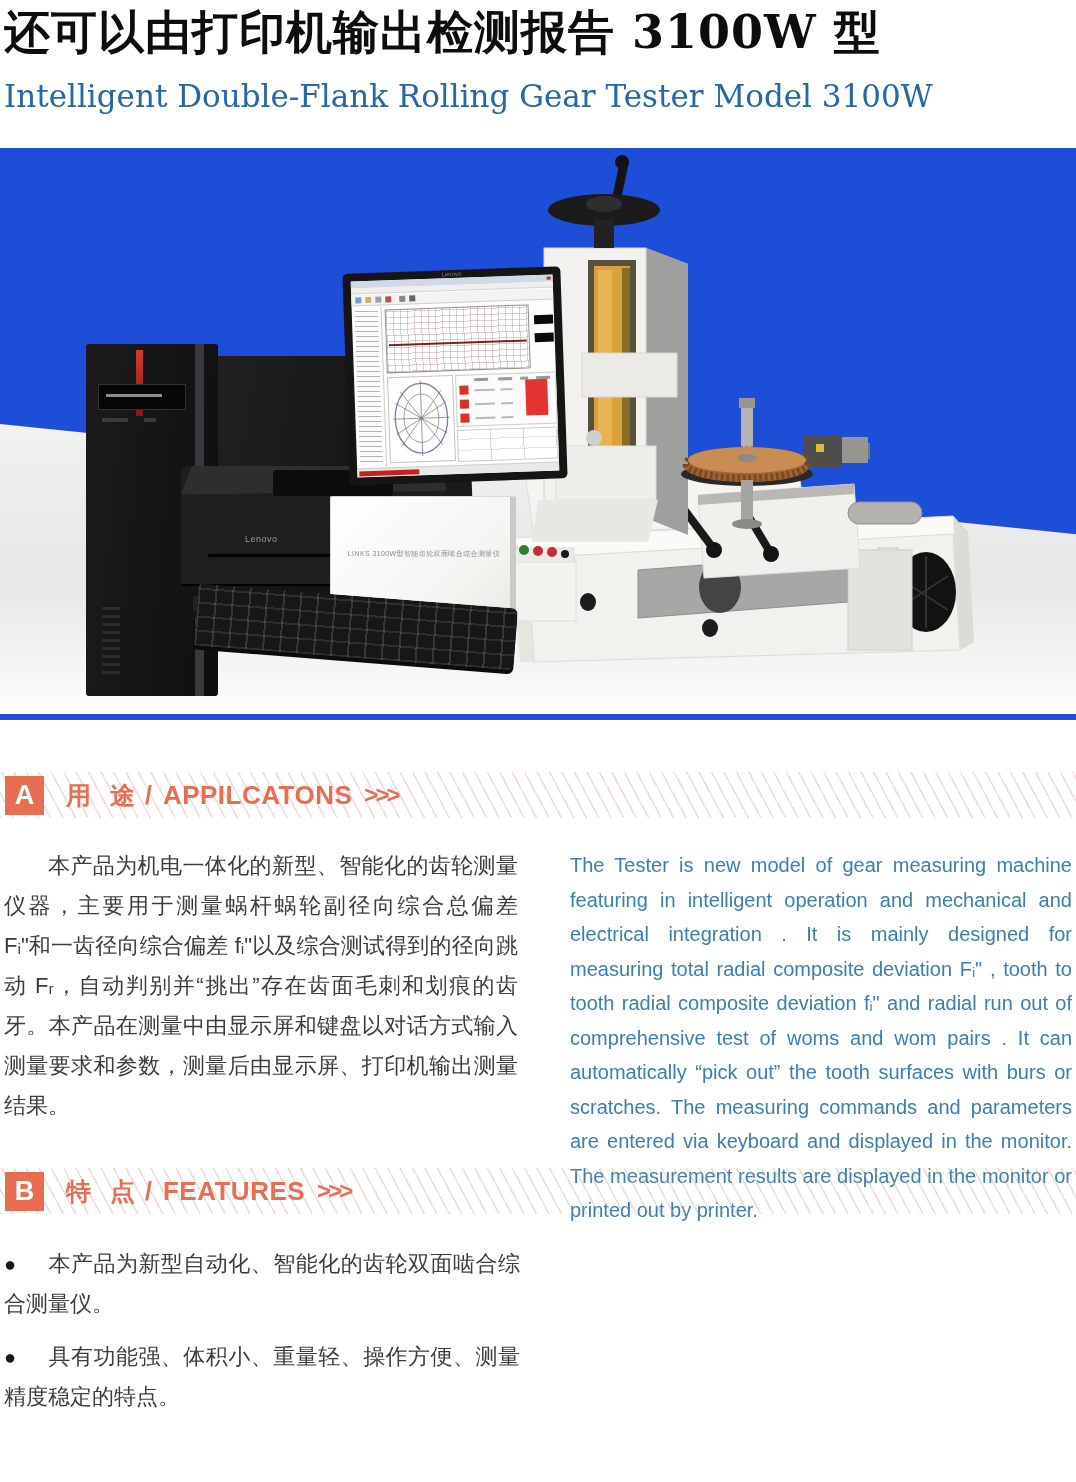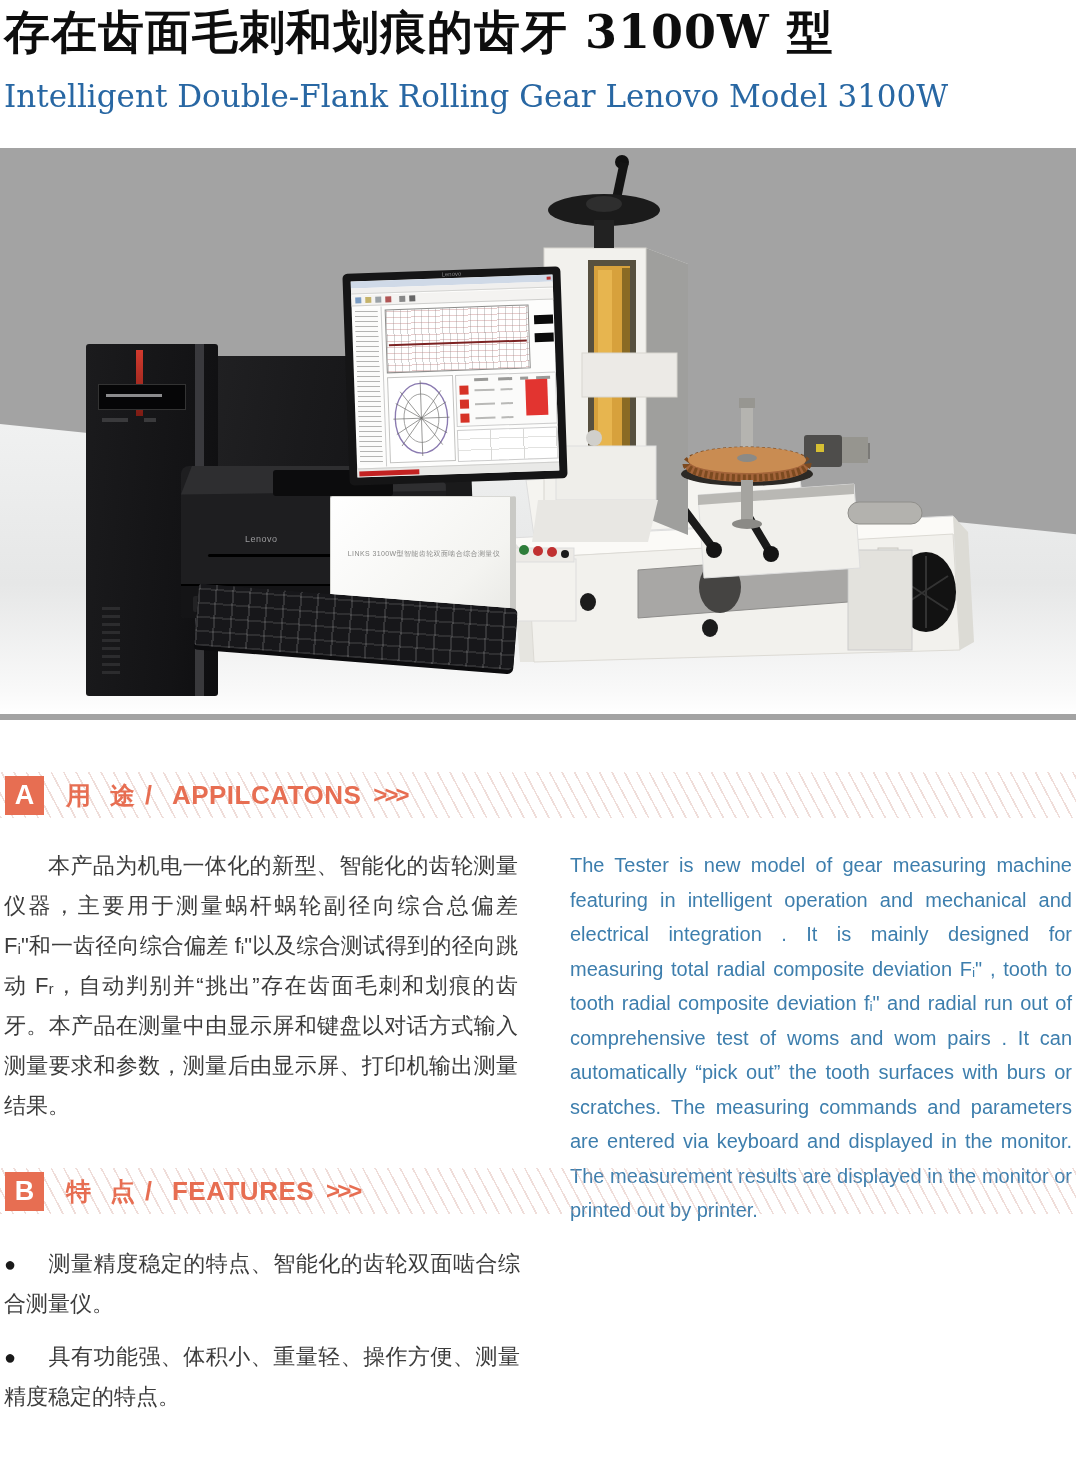--- a/index.html
+++ b/index.html
@@ -8,21 +8,21 @@
 
   
   .title-zh { position:absolute; left:4px; top:2px; width:1068px;
     font-family:"DejaVu Serif","Liberation Serif",serif; font-weight:bold;
     font-size:46px; letter-spacing:1px; color:#0d0d0d; }
   .title-en { position:absolute; left:4px; top:78px; width:1068px;
     font-family:"DejaVu Serif","Liberation Serif",serif; font-weight:normal;
     font-size:31px; color:#2867A3; }
 
   
-  .photo { position:absolute; left:0; top:148px; width:1076px; height:572px; background:#a3a3a3; }
+  .photo { position:absolute; left:0; top:148px; width:1076px; height:572px; background:#1d4ed8; }
   .floor { position:absolute; left:0; top:276px; width:1076px; height:290px; z-index:0;
     background:linear-gradient(180deg,#f0f1f1 0%,#e6e7e7 55%,#f9f9f9 92%,#ffffff 100%);
     clip-path:polygon(0 0,100% 38%,100% 100%,0 100%); }
 
   .machine-svg { position:absolute; left:498px; top:2px; width:520px; height:530px; z-index:1; }
 
   .cabinet { position:absolute; left:168px; top:208px; width:224px; height:248px; z-index:2;
     background:linear-gradient(100deg,#232325 0%,#1a1a1c 55%,#141416 100%); border-radius:4px; }
   .cabinet .logo-sq { position:absolute; left:10px; top:18px; width:11px; height:11px;
     border:1px solid #5a5a5c; background:#2c2c2e; }
@@ -95,21 +95,21 @@
 
   
   .band { position:absolute; left:0; width:1076px; height:46px;
     background:repeating-linear-gradient(62deg, rgba(214,166,156,.38) 0 1.6px, rgba(255,255,255,0) 1.6px 11px);
     display:flex; align-items:center; }
   .band-a { top:772px; } .band-b { top:1168px; }
   .letter-sq { width:39px; height:39px; margin-left:5px; background:#E76E52; color:#fff;
     font-size:27px; font-weight:bold; display:flex; align-items:center; justify-content:center; }
   .band .zh { margin-left:22px; font-size:25px; font-weight:bold; color:#E76E52; letter-spacing:6px; }
   .band .sep { margin-left:4px; font-size:25px; font-weight:bold; color:#E76E52; }
-  .band .en { margin-left:20px; font-size:26px; font-weight:bold; color:#E76E52; letter-spacing:.5px; }
+  .band .en { margin-left:11px; font-size:26px; font-weight:bold; color:#E76E52; letter-spacing:.5px; }
   .band .arrows { margin-left:12px; font-size:24px; font-weight:bold; color:#E76E52; letter-spacing:-3px; }
 
   
   .para-zh { position:absolute; left:4px; top:846px; width:514px; font-size:22px; line-height:40px;
     color:#3C3C3C; text-align:justify; text-indent:2em; }
   .para-en { position:absolute; left:570px; top:848px; width:502px; font-size:20px; line-height:34.5px;
     color:#3D7EAD; text-align:justify; }
 
   .bullets-zh { position:absolute; left:4px; top:1244px; width:516px; }
   .bullets-zh p { font-size:22px; line-height:40px; color:#3C3C3C; text-align:justify; margin-bottom:13px; }
@@ -117,22 +117,22 @@
 
   .bullets-en { position:absolute; left:570px; top:1244px; width:504px; }
   .bullet-row { display:flex; margin-bottom:8px; }
   .bullet-row .bdot { flex:0 0 30px; padding-top:13px; }
   .bullet-row .bdot::before { content:""; display:block; width:11px; height:11px; border-radius:50%; background:#1E6FB0; }
   .bullet-row .btxt { flex:1; font-size:20px; line-height:37px; color:#3D7EAD; text-align:justify; }
 </style>
 </head>
 <body>
 
-<h1 class="title-zh">存在齿面毛刺和划痕的齿牙 3100W 型</h1>
-<h2 class="title-en">Intelligent Double-Flank Rolling Gear Lenovo Model 3100W</h2>
+<h1 class="title-zh">还可以由打印机输出检测报告 3100W 型</h1>
+<h2 class="title-en">Intelligent Double-Flank Rolling Gear Tester Model 3100W</h2>
 
 <div class="photo">
   <div class="floor"></div>
 
   <svg class="machine-svg" viewBox="0 0 520 530" xmlns="http://www.w3.org/2000/svg">
 
     <polygon points="12,388 455,366 470,384 30,408" fill="#fbfaf7" stroke="#ddd"></polygon>
     <polygon points="12,388 30,408 36,512 22,512" fill="#e6e5e0"></polygon>
     <polygon points="30,408 455,384 462,500 36,512" fill="#f2f1ed" stroke="#dcdad4"></polygon>
     <polygon points="455,366 470,382 476,492 462,500" fill="#dcdbd5"></polygon>
@@ -303,19 +303,19 @@
 
 <div class="band band-b">
   <div class="letter-sq">B</div>
   <span class="zh">特 点</span>
   <span class="sep">/</span>
   <span class="en">FEATURES</span>
   <span class="arrows">&gt;&gt;&gt;</span>
 </div>
 
 <div class="bullets-zh">
-  <p><span class="dot">●</span><span>测量精度稳定的特点、智能化的齿轮双面啮合综合测量仪。</span></p>
+  <p><span class="dot">●</span><span>本产品为新型自动化、智能化的齿轮双面啮合综合测量仪。</span></p>
   <p><span class="dot">●</span><span>具有功能强、体积小、重量轻、操作方便、测量精度稳定的特点。</span></p>
 </div>
 
 <div class="bullets-en">
 
 </div>
 
 </body></html>

